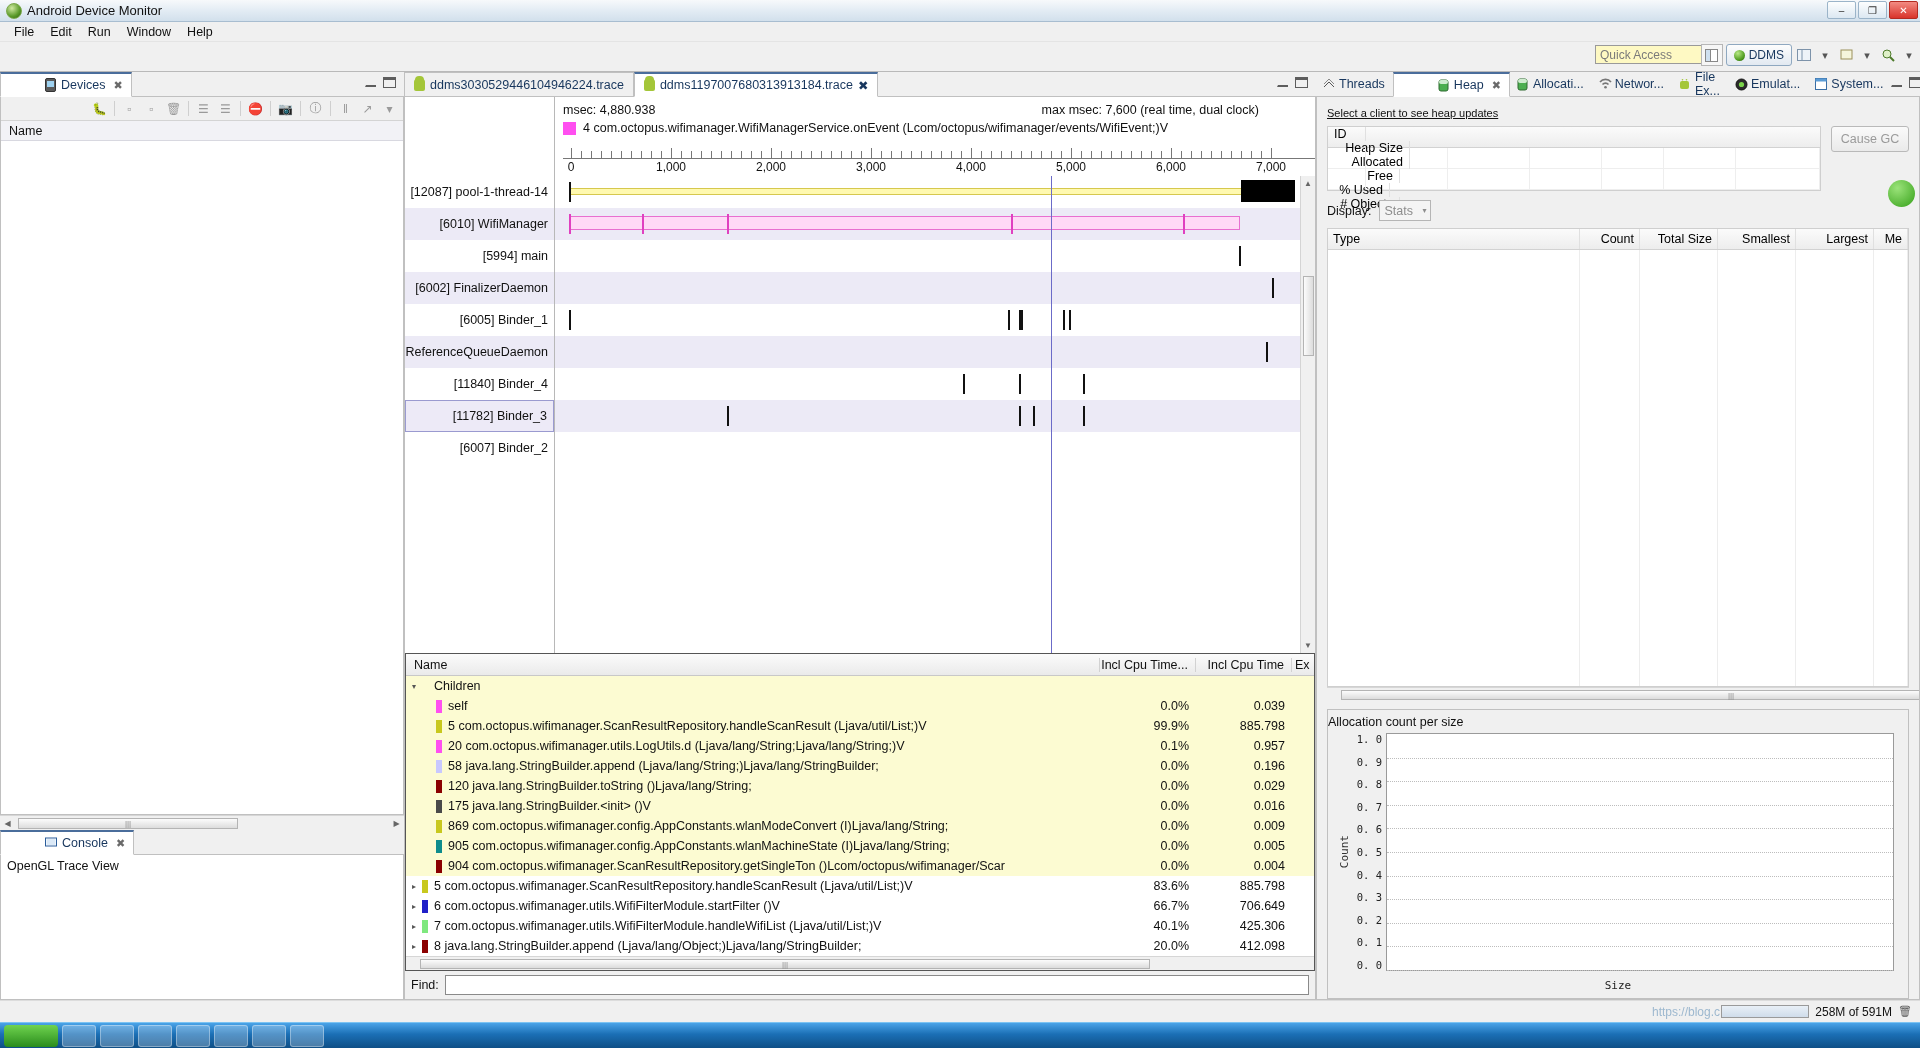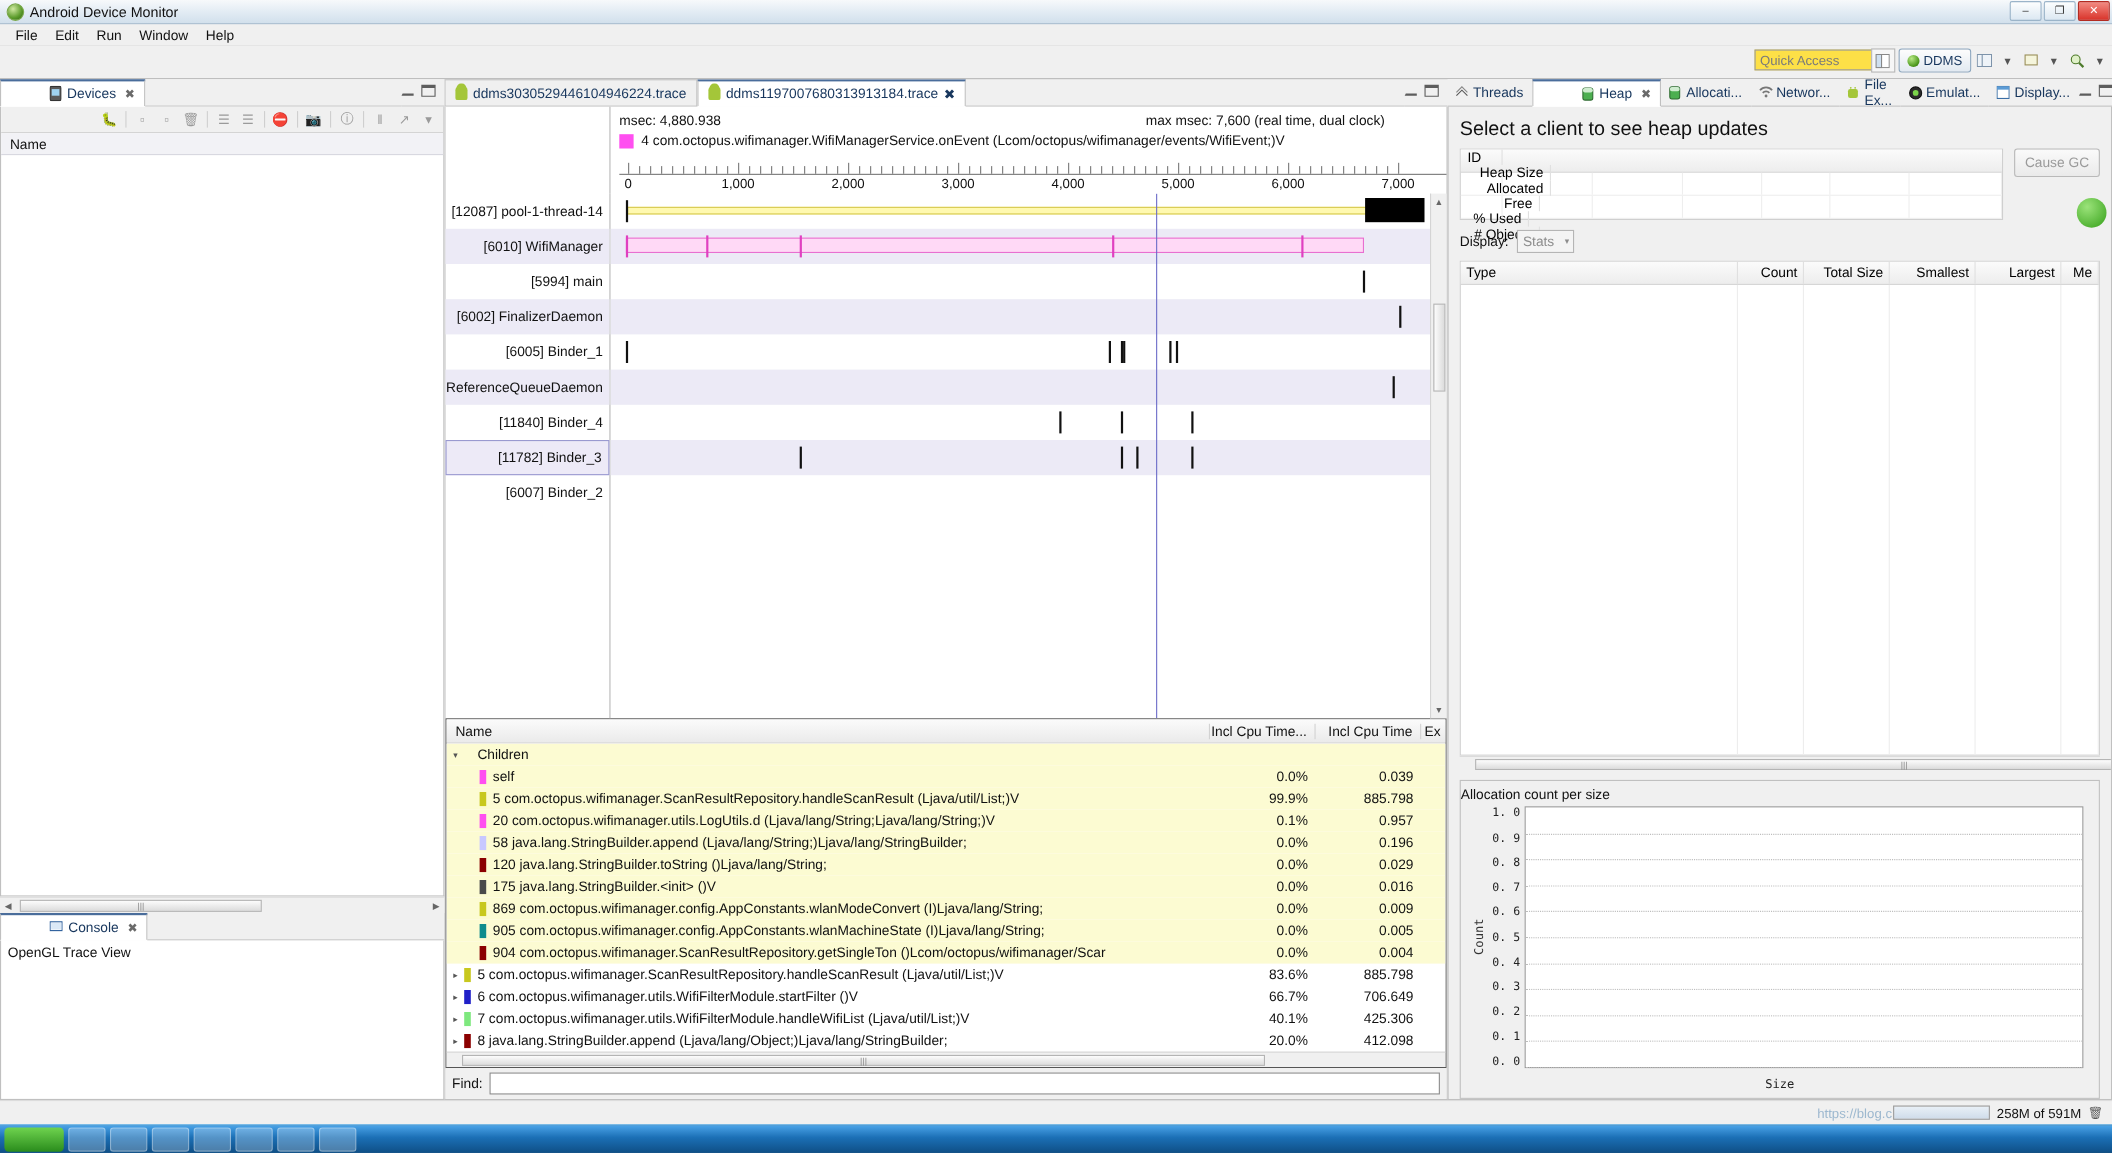--- a/index.html
+++ b/index.html
@@ -52,21 +52,21 @@
   .menu-item { padding: 2px 8px; font-size: 12.5px; color: #111; }
   
   .coolbar {
     height: 30px; background: #f0f0f0;
     display: flex; align-items: center; position: relative;
     border-bottom: 1px solid #b9b9b9;
   }
   .quick-access {
     position: absolute; right: 205px; top: 3px;
     width: 120px; height: 19px;
-    border: 1px solid #9a9a9a; background: #fde047;
+    border: 1px solid #9a9a9a; background: #fef9c3;
     font-size: 12px; color: #7a7a7a; padding: 1px 4px; line-height: 16px;
   }
   .persp-area { position: absolute; right: 2px; top: 2px; display: flex; align-items: center; gap: 3px; }
   .persp-open {
     width: 22px; height: 22px; border: 1px solid #b6b6b6; background: #f6f6f6;
     display: flex; align-items: center; justify-content: center;
   }
   .persp-btn {
     height: 22px; border: 1px solid #8fa8c0; border-radius: 3px;
     background: linear-gradient(180deg,#fdfdfd,#e2e9f1);
@@ -204,21 +204,21 @@
   .pr-c3 { width: 22px; }
   .prof-hscroll { height: 14px; background: #f0f0f0; border-top: 1px solid #d6d6d6; position: relative; }
   .prof-hscroll .thumb { position: absolute; left: 14px; width: 730px; top: 2px; height: 10px;
     background: linear-gradient(180deg,#fcfcfc,#dcdcdc); border: 1px solid #b4b4b4;
     display:flex;align-items:center;justify-content:center;font-size:8px;color:#8a8a8a; }
   .find-bar { height: 28px; display: flex; align-items: center; gap: 6px; padding: 0 6px; background: #f0f0f0; }
   .find-lab { font-size: 12.5px; color: #111; }
   .find-input { flex: 1; height: 20px; border: 1px solid #8a8a8a; background: #fff; }
   
   .heap-body { padding: 10px 10px 0 10px; background: #f0f0f0; height: 100%; display: flex; flex-direction: column; }
-  .heap-msg { font-size: 18px; color: #111; margin-bottom: 7px; }
+  .heap-msg { font-size: 11px; color: #111; margin-bottom: 7px; text-decoration: underline; }
   .heap-table-wrap { display: flex; gap: 10px; align-items: flex-start; }
   .heap-table { flex: 1; border: 1px solid #cfcfcf; background: #fff; }
   .ht-head { display: flex; height: 21px; background: linear-gradient(180deg,#fbfbfb,#ededed); border-bottom: 1px solid #d2d2d2; font-size: 12.5px; flex-direction: column; }
   .ht-head div { border-right: 1px solid #e0e0e0; display: flex; align-items: center; }
   .ht-row { display: flex; height: 21px; border-bottom: 1px solid #eee; }
   .ht-row div { border-right: 1px solid #eee; }
   .cause-gc {
     width: 78px; height: 26px; border: 1px solid #b9b9b9; border-radius: 3px;
     background: linear-gradient(180deg,#fafafa,#eaeaea);
     font-size: 12.5px; color: #9a9a9a; display: flex; align-items: center; justify-content: center;
@@ -789,21 +789,21 @@
                 <circle cx="6.5" cy="6.5" r="5.5" fill="#2b2b2b" stroke="#111"></circle>
                 <circle cx="6.5" cy="6.5" r="2.6" fill="#7bd44a"></circle>
               </svg></span>
             <span>Emulat...</span>
           </div>
           <div class="vtab">
             <span style="width: 11px; height: 13px; display: inline-block; flex: 0 0 auto;"><svg width="12" height="12" viewBox="0 0 12 12">
                 <rect x="0.5" y="0.5" width="11" height="11" fill="#fff" stroke="#3a6ea5"></rect>
                 <rect x="0.5" y="0.5" width="11" height="3" fill="#5b9bd5"></rect>
               </svg></span>
-            <span>Display...</span>
+            <span>System...</span>
           </div>
           <div class="tab-filler"></div>
         <div class="view-minmax">
           <span class="mm min"></span>
           <span class="mm max"></span>
         </div>
       </div>
 
       <div class="view-body" style="flex:1;display:flex;flex-direction:column;">
         <div class="heap-body">

